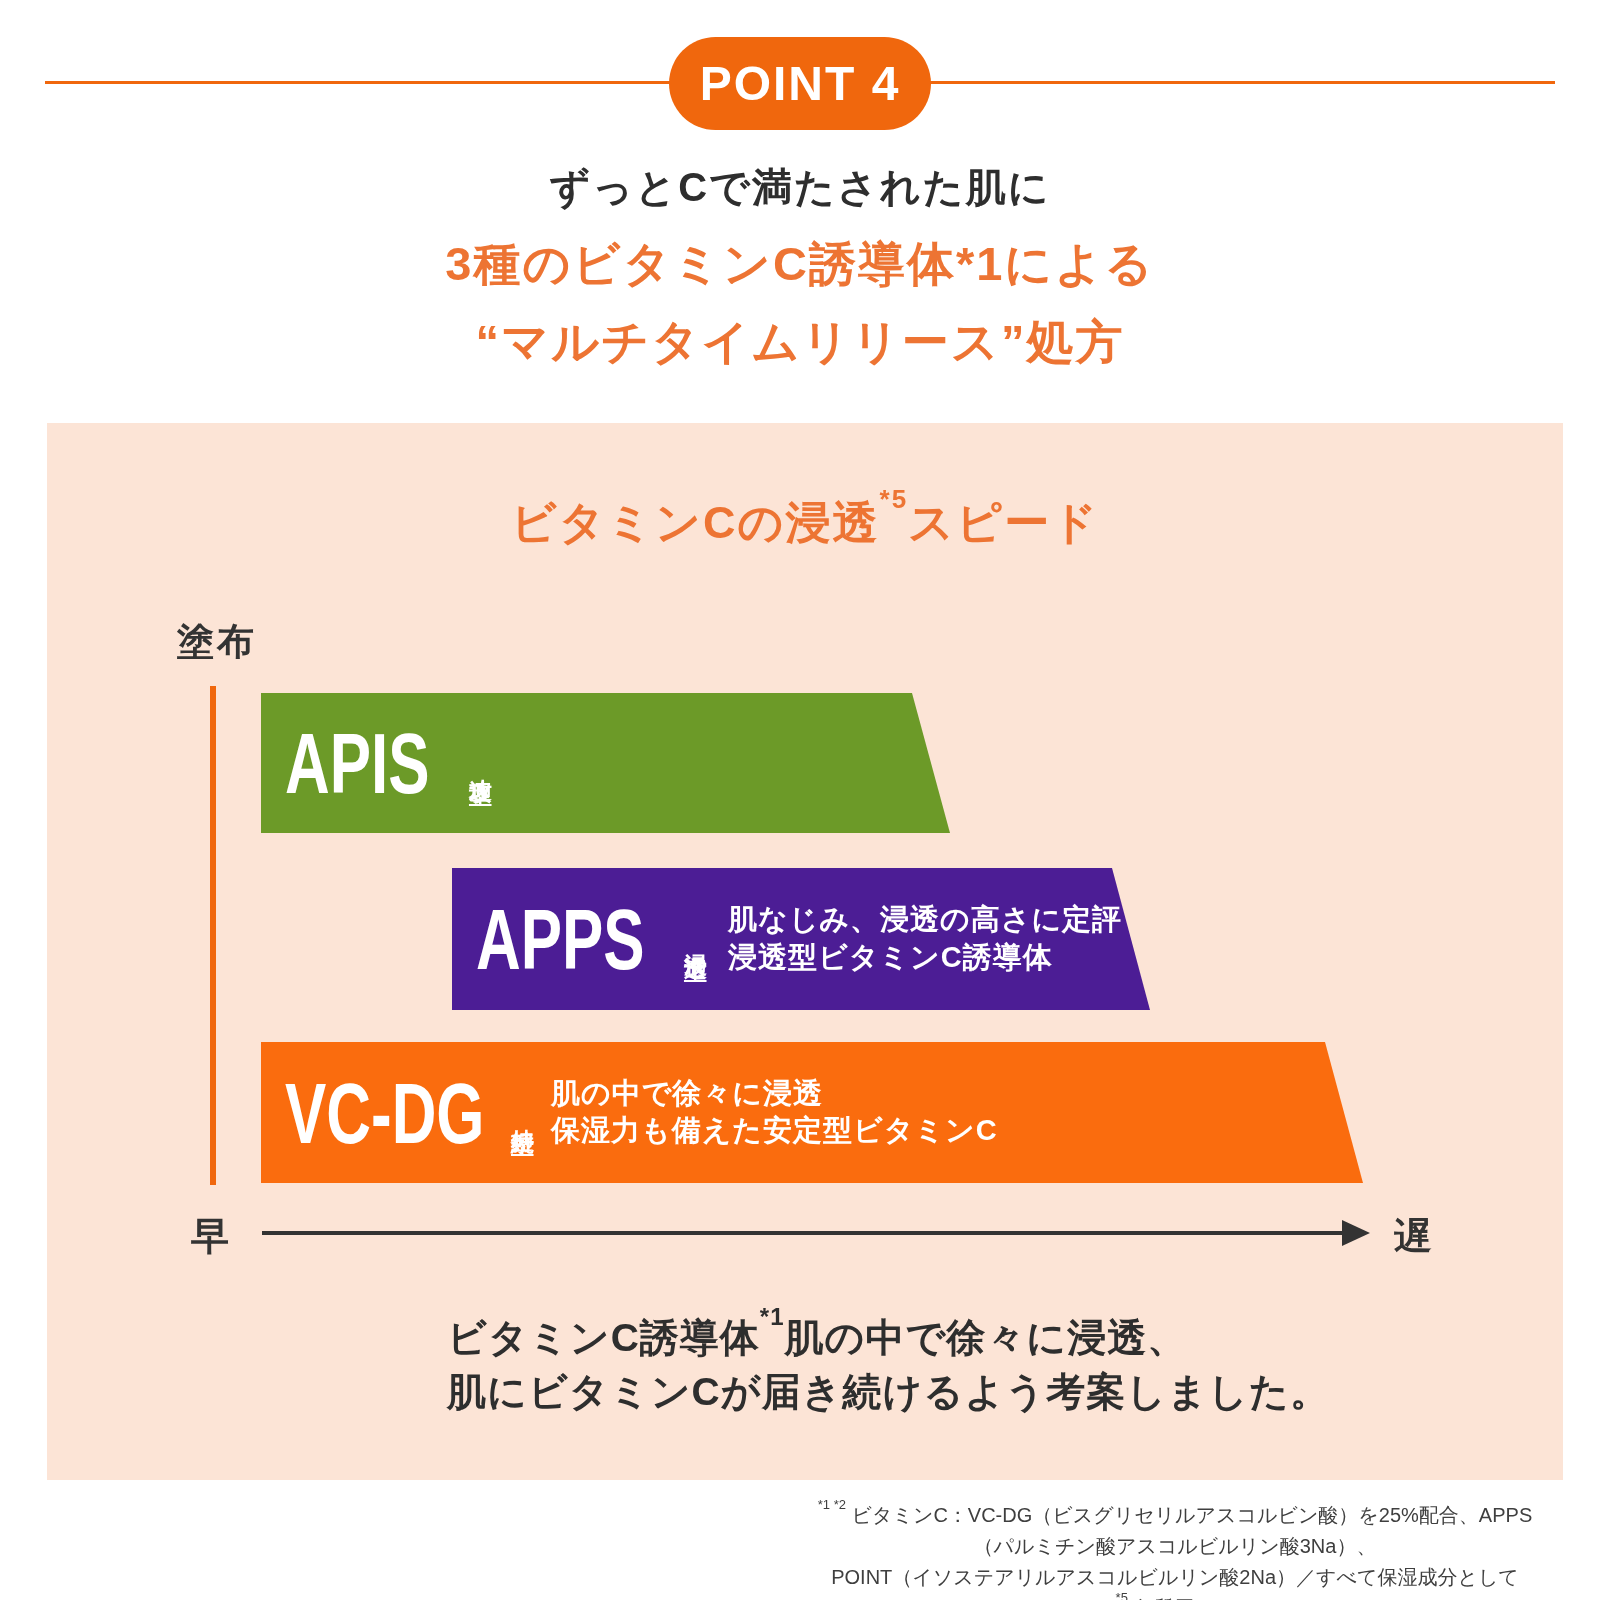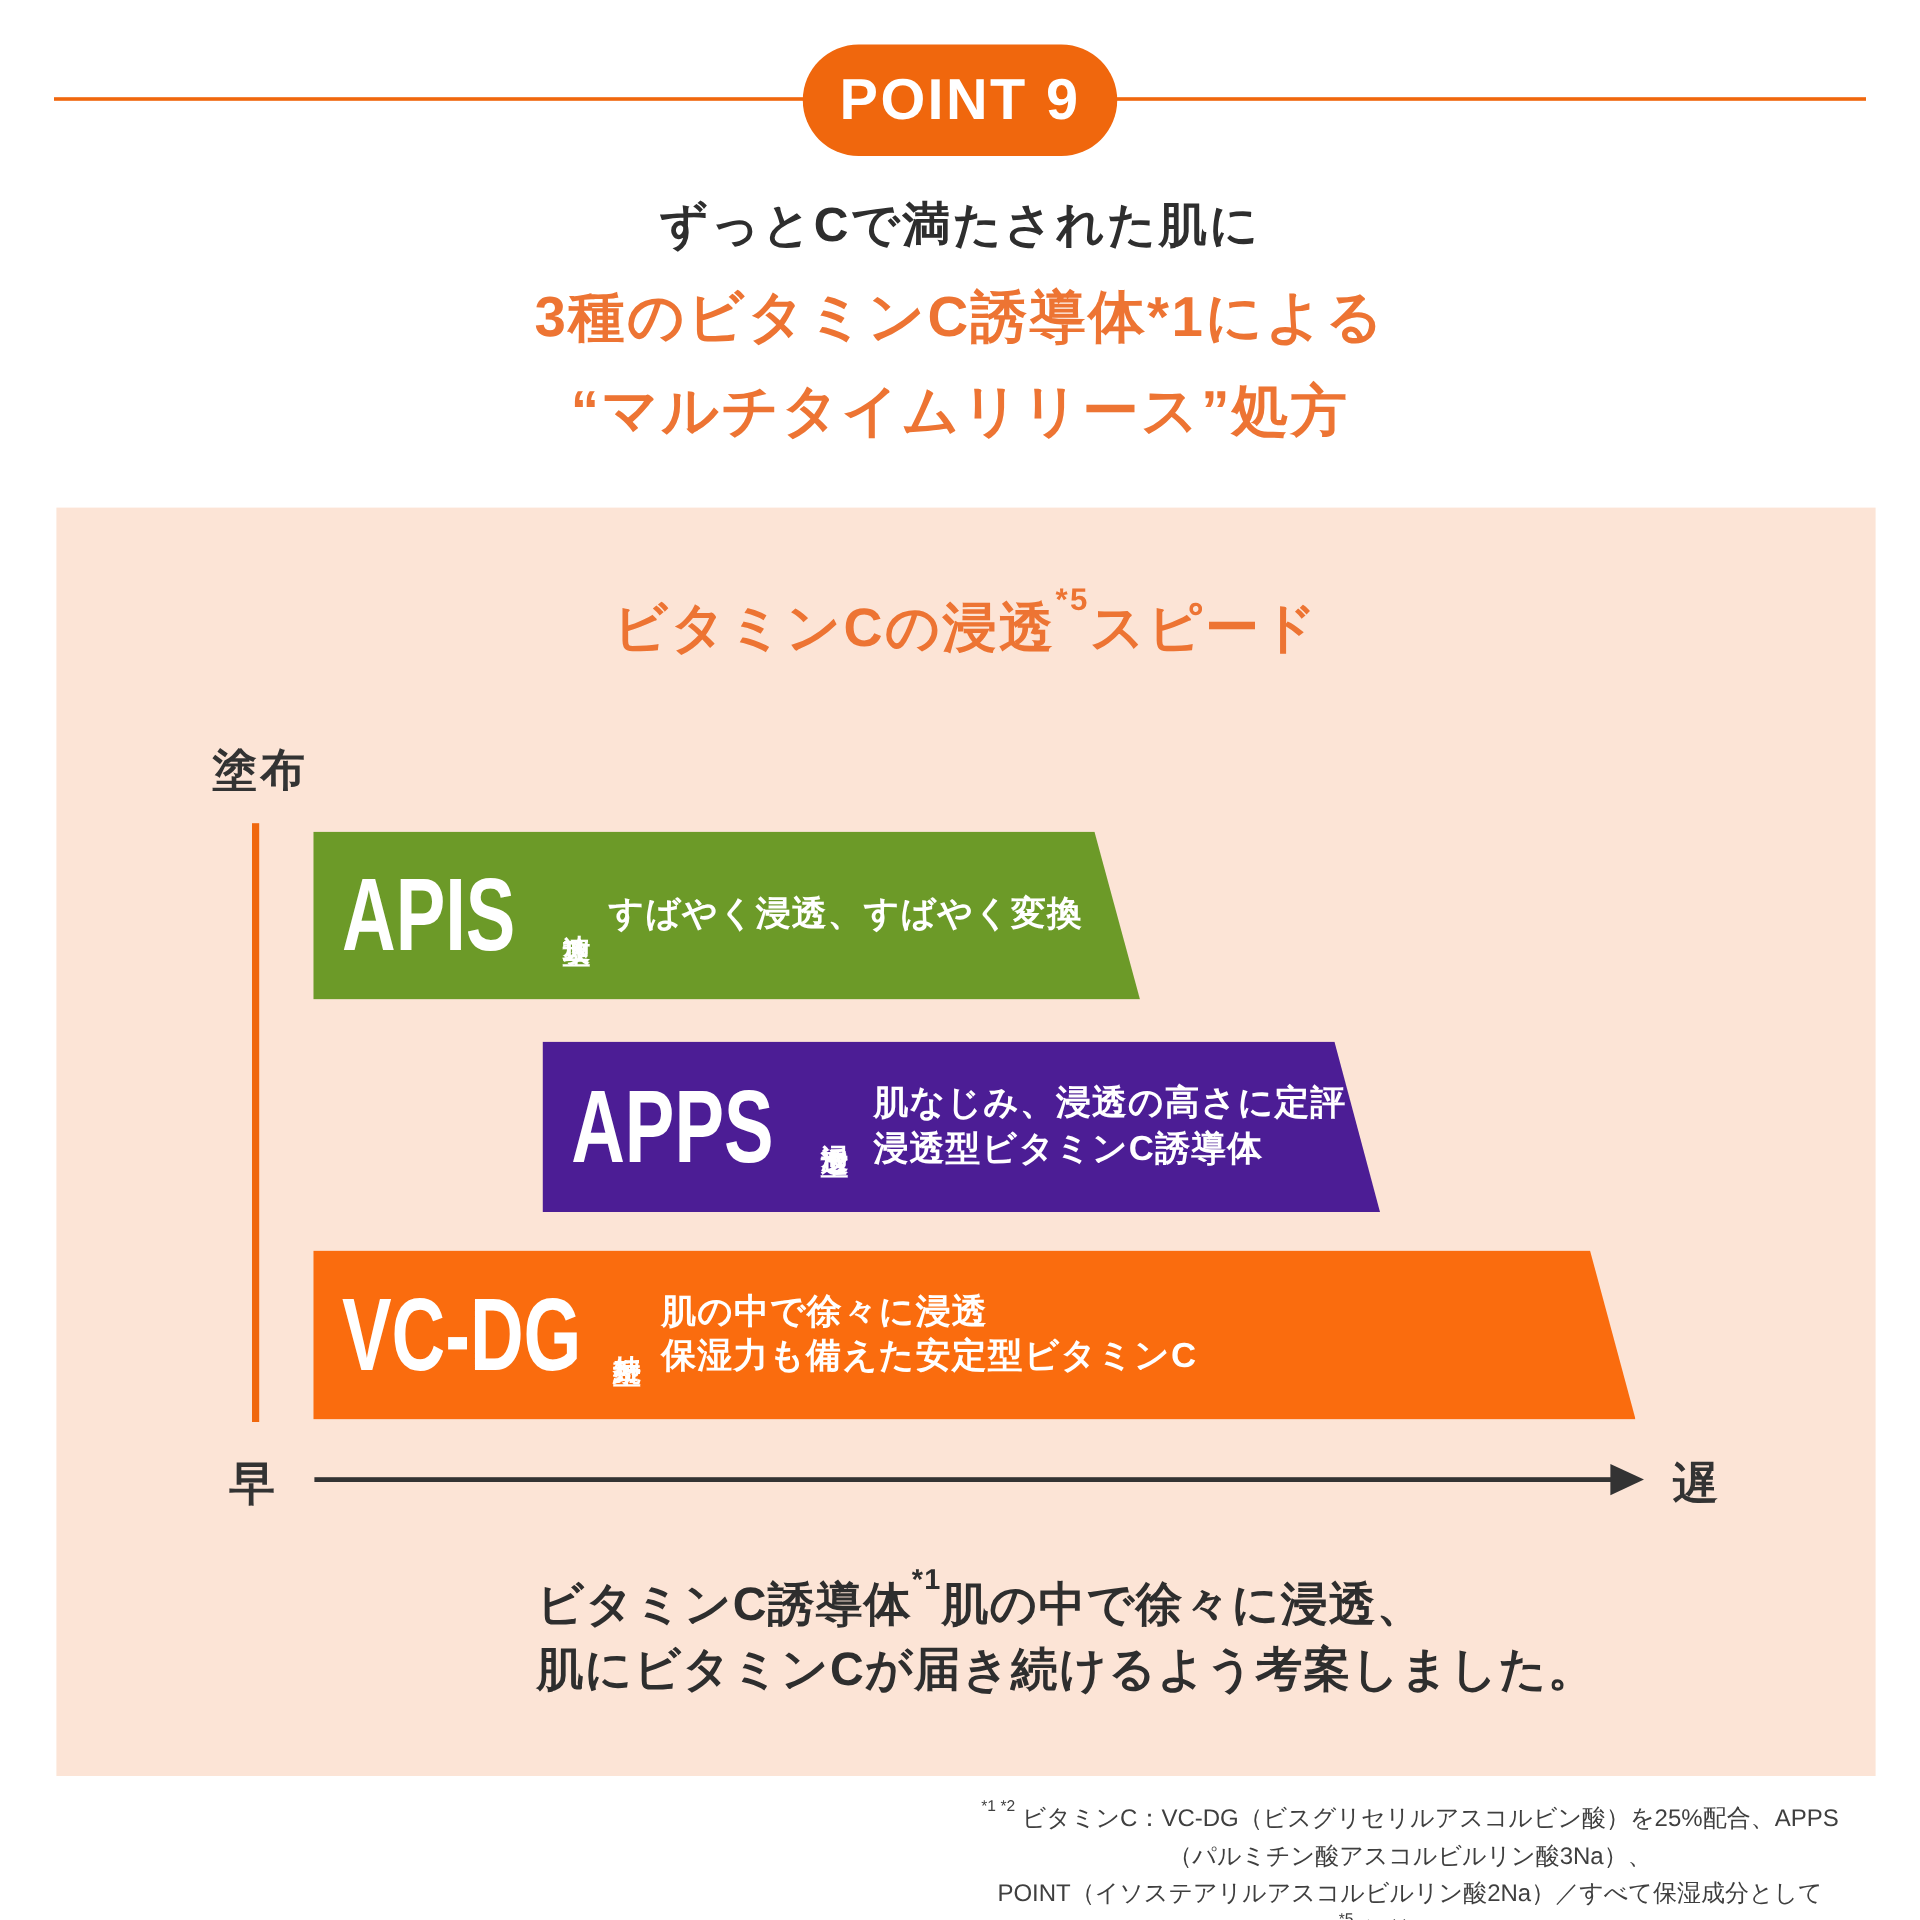--- a/index.html
+++ b/index.html
@@ -73,21 +73,21 @@
   .footnotes sup{font-size:13px;position:relative;top:-5px;}
 </style>
 </head>
 <body>
 
 <div class="page">
 
   <div class="top-rule"></div>
 
   <div class="point-badge">
-    <span>POINT 9</span>
+    <span>POINT 4</span>
   </div>
 
   <div class="heading">
     <div class="heading-line1">ずっとCで満たされた肌に</div>
     <div class="heading-line2">3種のビタミンC誘導体*1による</div>
     <div class="heading-line3">“マルチタイムリリース”処方</div>
   </div>
 
   <div class="panel">
 
@@ -95,21 +95,21 @@
       <span>ビタミンCの浸透</span><sup>*5</sup><span>スピード</span>
     </div>
 
     <div class="origin-label">塗布</div>
     <div class="vline"></div>
 
     <div class="bar bar1" style="background-color: rgb(108, 154, 40);">
       <span class="bar-acronym">APIS</span>
       <span class="bar-vtype">速攻型</span>
       <span class="bar-desc">
-        <span>すばやく浸透、すばやく変換</span><br>
+        <br>
       </span>
     </div>
 
     <div class="bar bar2" style="background-color: #4c1d95;">
       <span class="bar-acronym">APPS</span>
       <span class="bar-vtype">浸透型</span>
       <span class="bar-desc">
         <span>肌なじみ、浸透の高さに定評</span><br>
         <span>浸透型ビタミンC誘導体</span>
       </span>

